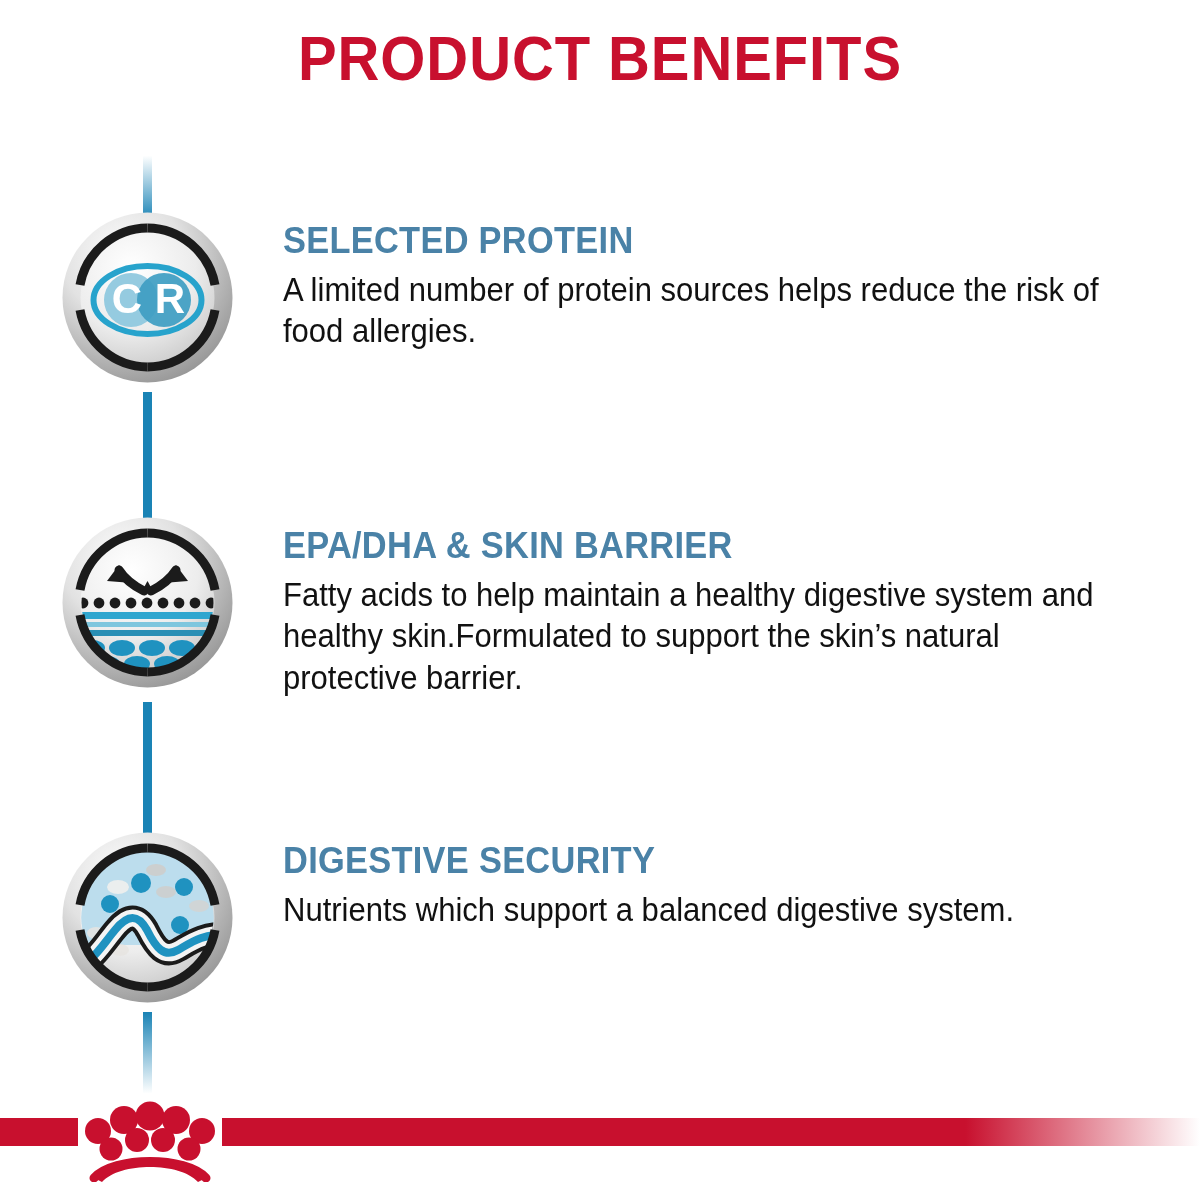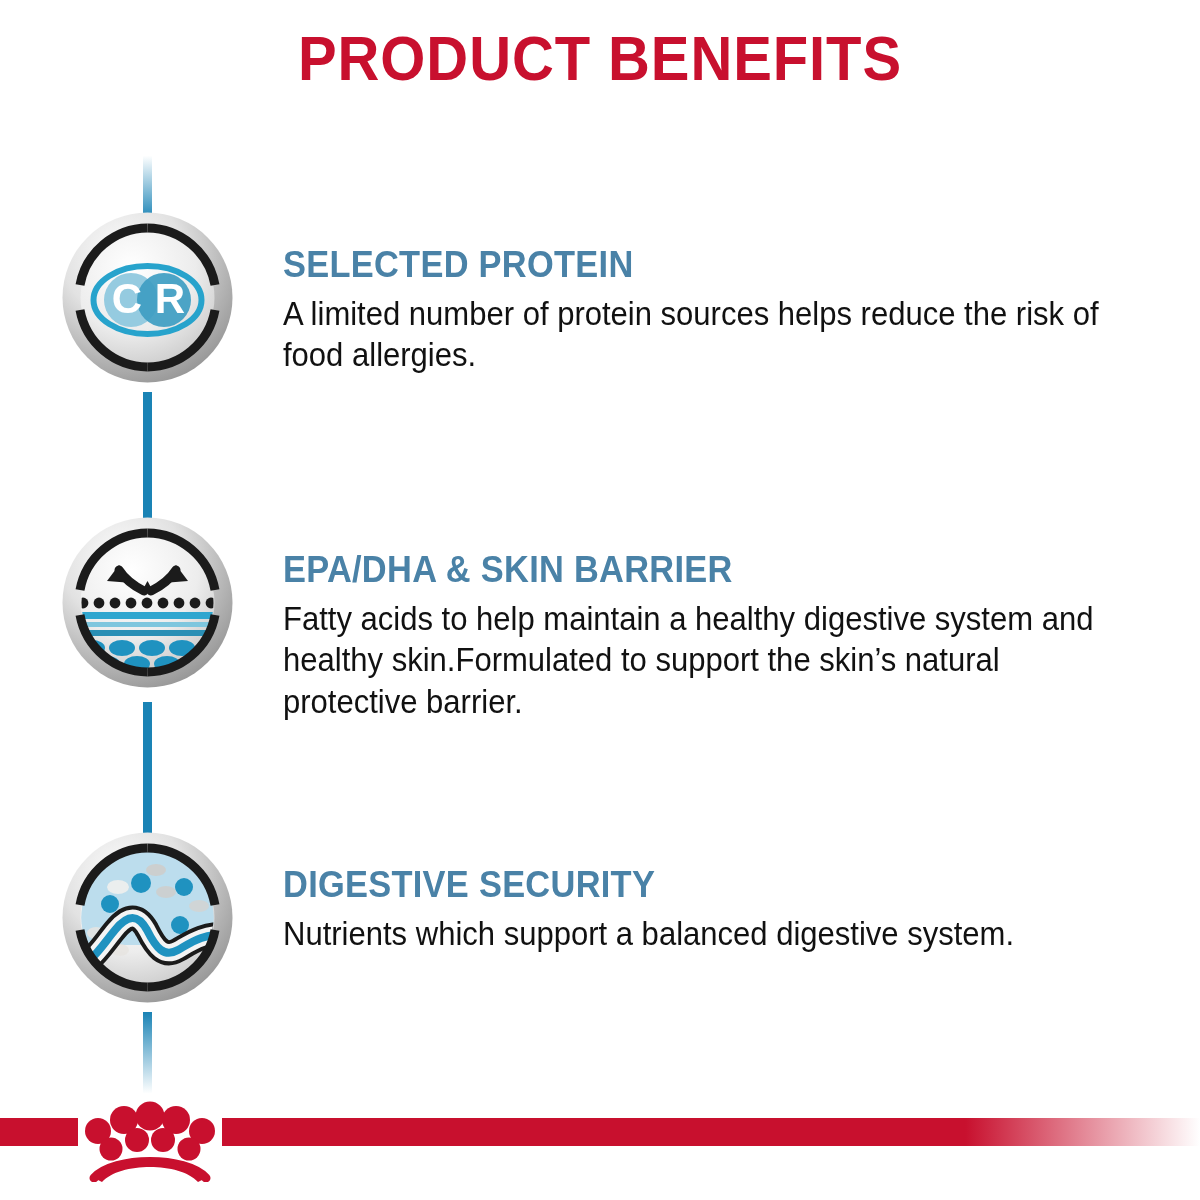--- a/index.html
+++ b/index.html
@@ -55,21 +55,20 @@
     left: 60px;
     top: 0;
     width: 175px;
     height: 175px;
   }
   .benefit-text {
     position: absolute;
     left: 283px;
     top: 10px;
     width: 815px;
-    margin-top: 24px;
   }
   .benefit-heading {
     color: #4a82a7;
     font-family: "Liberation Sans", sans-serif;
     font-weight: bold;
     font-size: 37px;
     letter-spacing: 0.3px;
     transform: scaleX(0.93);
     transform-origin: left top;
     white-space: nowrap;

